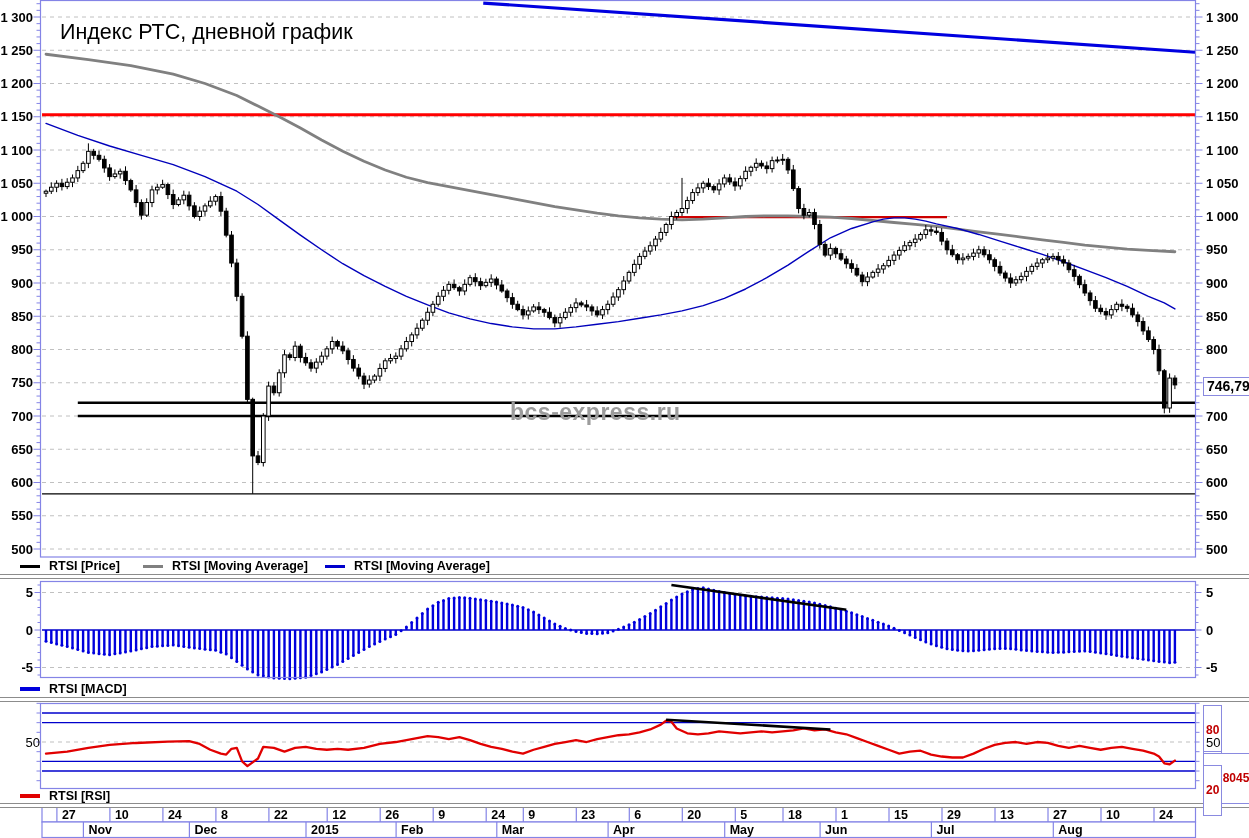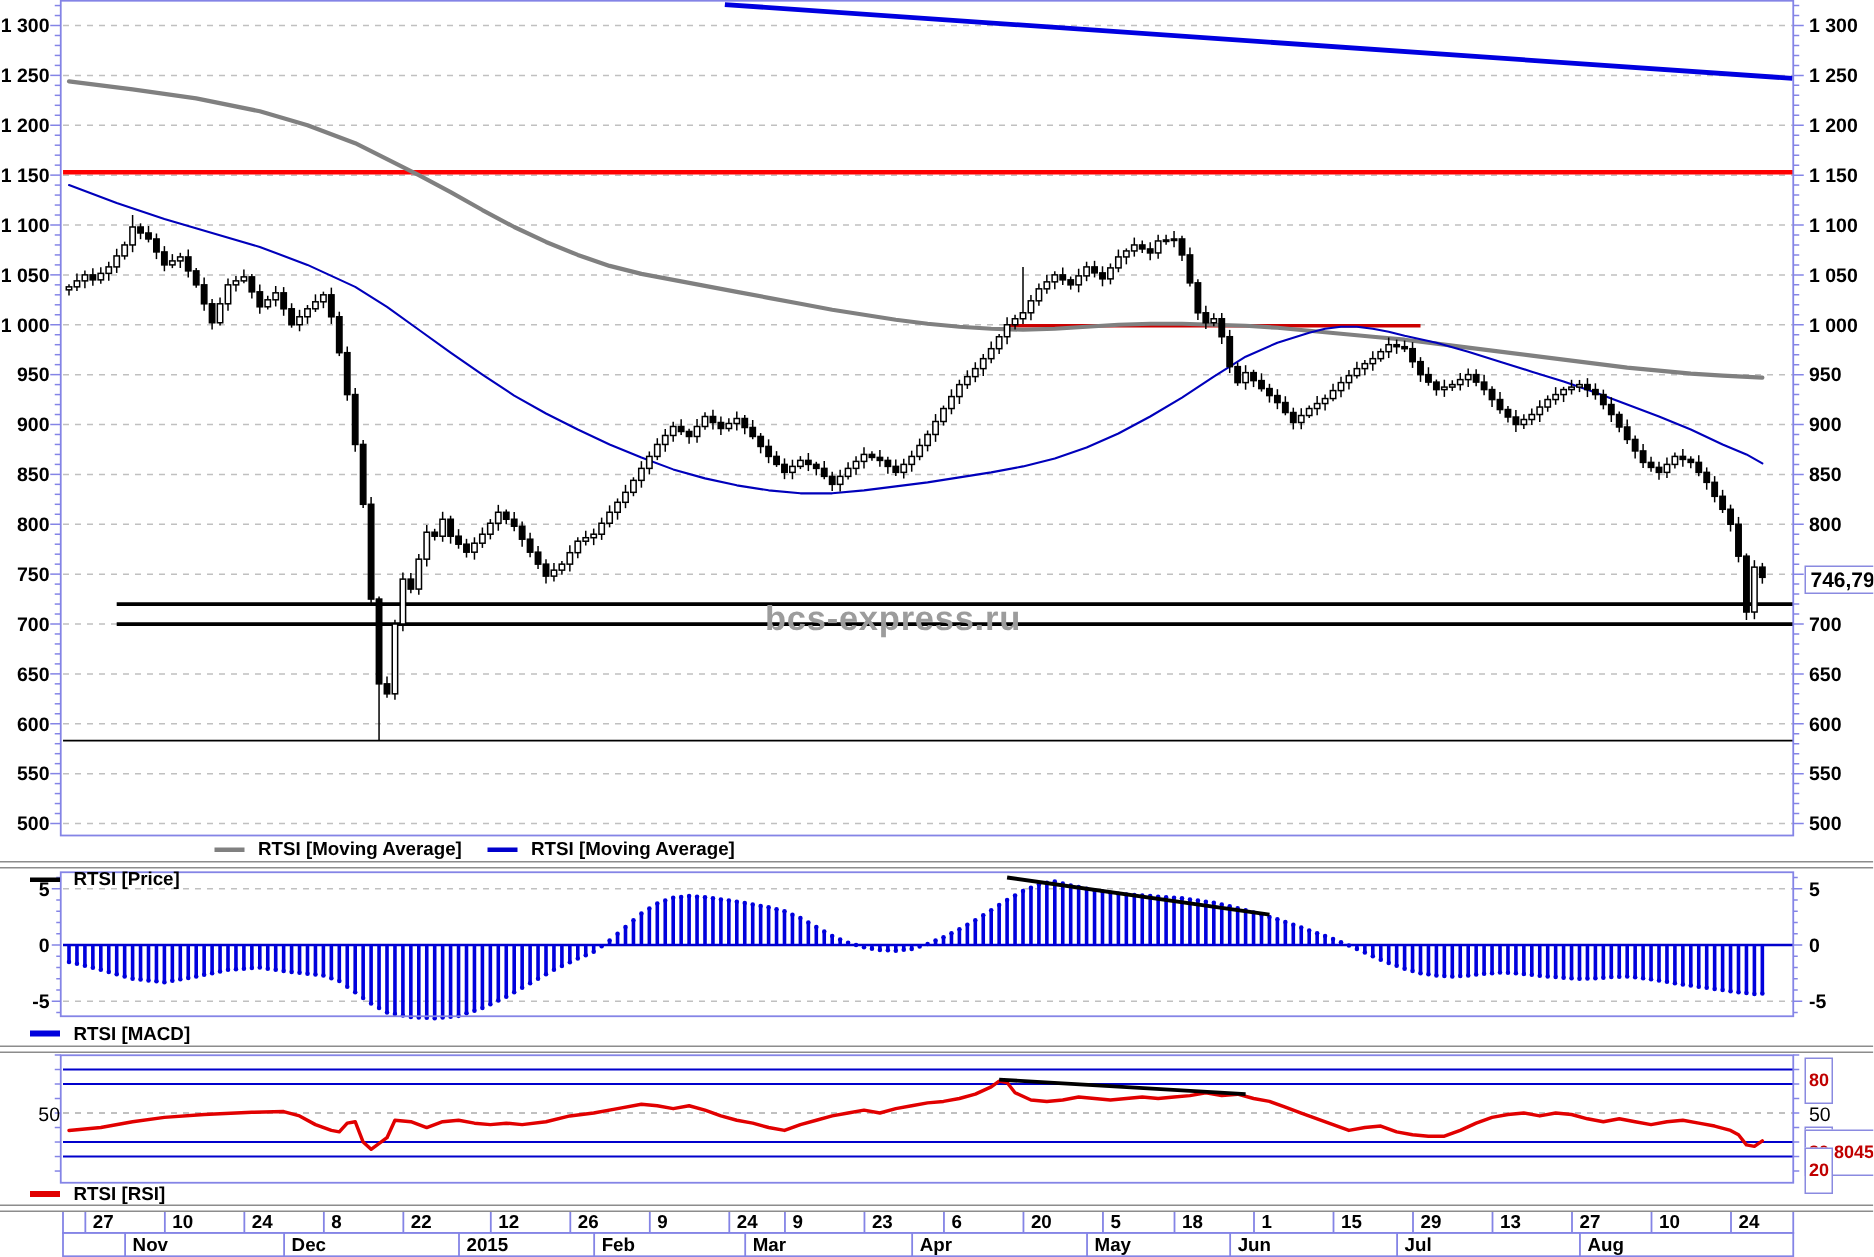--- a/index.html
+++ b/index.html
@@ -5,21 +5,21 @@
   html,body{margin:0;padding:0;background:#fff}
   .screen{position:relative;width:1249px;height:838px;background:#fff;overflow:hidden;
           font-family:"Liberation Sans",sans-serif}
   #chart-svg{position:absolute;left:0;top:0;z-index:1}
   .title{position:absolute;left:60px;top:20px;font-size:21.5px;color:#000;z-index:3;white-space:nowrap}
   .watermark{position:absolute;left:510px;top:399px;font-size:23px;font-weight:bold;color:#9c9c9c;
              letter-spacing:.5px;z-index:4;white-space:nowrap}
   .pricetag{position:absolute;left:1203px;top:377px;background:#fff;border:1px solid #8a8ae0;
             font-weight:bold;font-size:14px;color:#000;padding:1px 3px;z-index:6;line-height:15px}
   .tagbox{position:absolute;left:1203px;background:#fff;border:1px solid #8a8ae0;
-          font-weight:bold;font-size:12px;color:#c00000;padding:8px 2px;line-height:13px;z-index:5}
+          font-weight:bold;font-size:12px;color:#c00000;padding:18px 2px;line-height:13px;z-index:5}
   .plain-lbl{position:absolute;font-weight:normal;font-size:13px;color:#000;z-index:5;line-height:13px}
   .legend-item{position:absolute;display:flex;align-items:center;z-index:3;
                font-weight:bold;font-size:12.5px;color:#000;white-space:nowrap}
   .dash{display:inline-block;width:20px;height:3px;margin-right:9px;background:#000}
   .dash.thick{height:4px}
   .sep{position:absolute;left:0;width:1249px;height:3px;border-top:1px solid #8c8c8c;
        border-bottom:1px solid #8c8c8c;background:#fff;z-index:2}
 </style>
 </head>
 <body>
@@ -1271,25 +1271,26 @@
         <text x="729.6999999999999" y="834" text-anchor="start" fill="#000" font-family="&quot;Liberation Sans&quot;,sans-serif" font-weight="bold" font-size="12.5">May</text>
         <line x1="820.1" y1="822" x2="820.1" y2="837.5" stroke="#8484e6" stroke-width="1.2"></line>
         <text x="825.1" y="834" text-anchor="start" fill="#000" font-family="&quot;Liberation Sans&quot;,sans-serif" font-weight="bold" font-size="12.5">Jun</text>
         <line x1="931.4" y1="822" x2="931.4" y2="837.5" stroke="#8484e6" stroke-width="1.2"></line>
         <text x="936.4" y="834" text-anchor="start" fill="#000" font-family="&quot;Liberation Sans&quot;,sans-serif" font-weight="bold" font-size="12.5">Jul</text>
         <line x1="1053.3" y1="822" x2="1053.3" y2="837.5" stroke="#8484e6" stroke-width="1.2"></line>
         <text x="1058.3" y="834" text-anchor="start" fill="#000" font-family="&quot;Liberation Sans&quot;,sans-serif" font-weight="bold" font-size="12.5">Aug</text>
       </g>
     </svg>
 
+  <div class="title">Индекс РТС, дневной график</div>
   <div class="watermark">bcs-express.ru</div>
 
   <div class="pricetag">746,79</div>
 
-  <div class="legend-item" style="left:20px;top:579px">
+  <div class="legend-item" style="left:20px;top:559px">
     <span class="dash" style="background: rgb(0, 0, 0);"></span>
     <span>RTSI [Price]</span>
   </div>
   <div class="legend-item" style="left:143px;top:559px">
     <span class="dash" style="background: rgb(128, 128, 128);"></span>
     <span>RTSI [Moving Average]</span>
   </div>
   <div class="legend-item" style="left:325px;top:559px">
     <span class="dash" style="background: rgb(0, 0, 204);"></span>
     <span>RTSI [Moving Average]</span>

